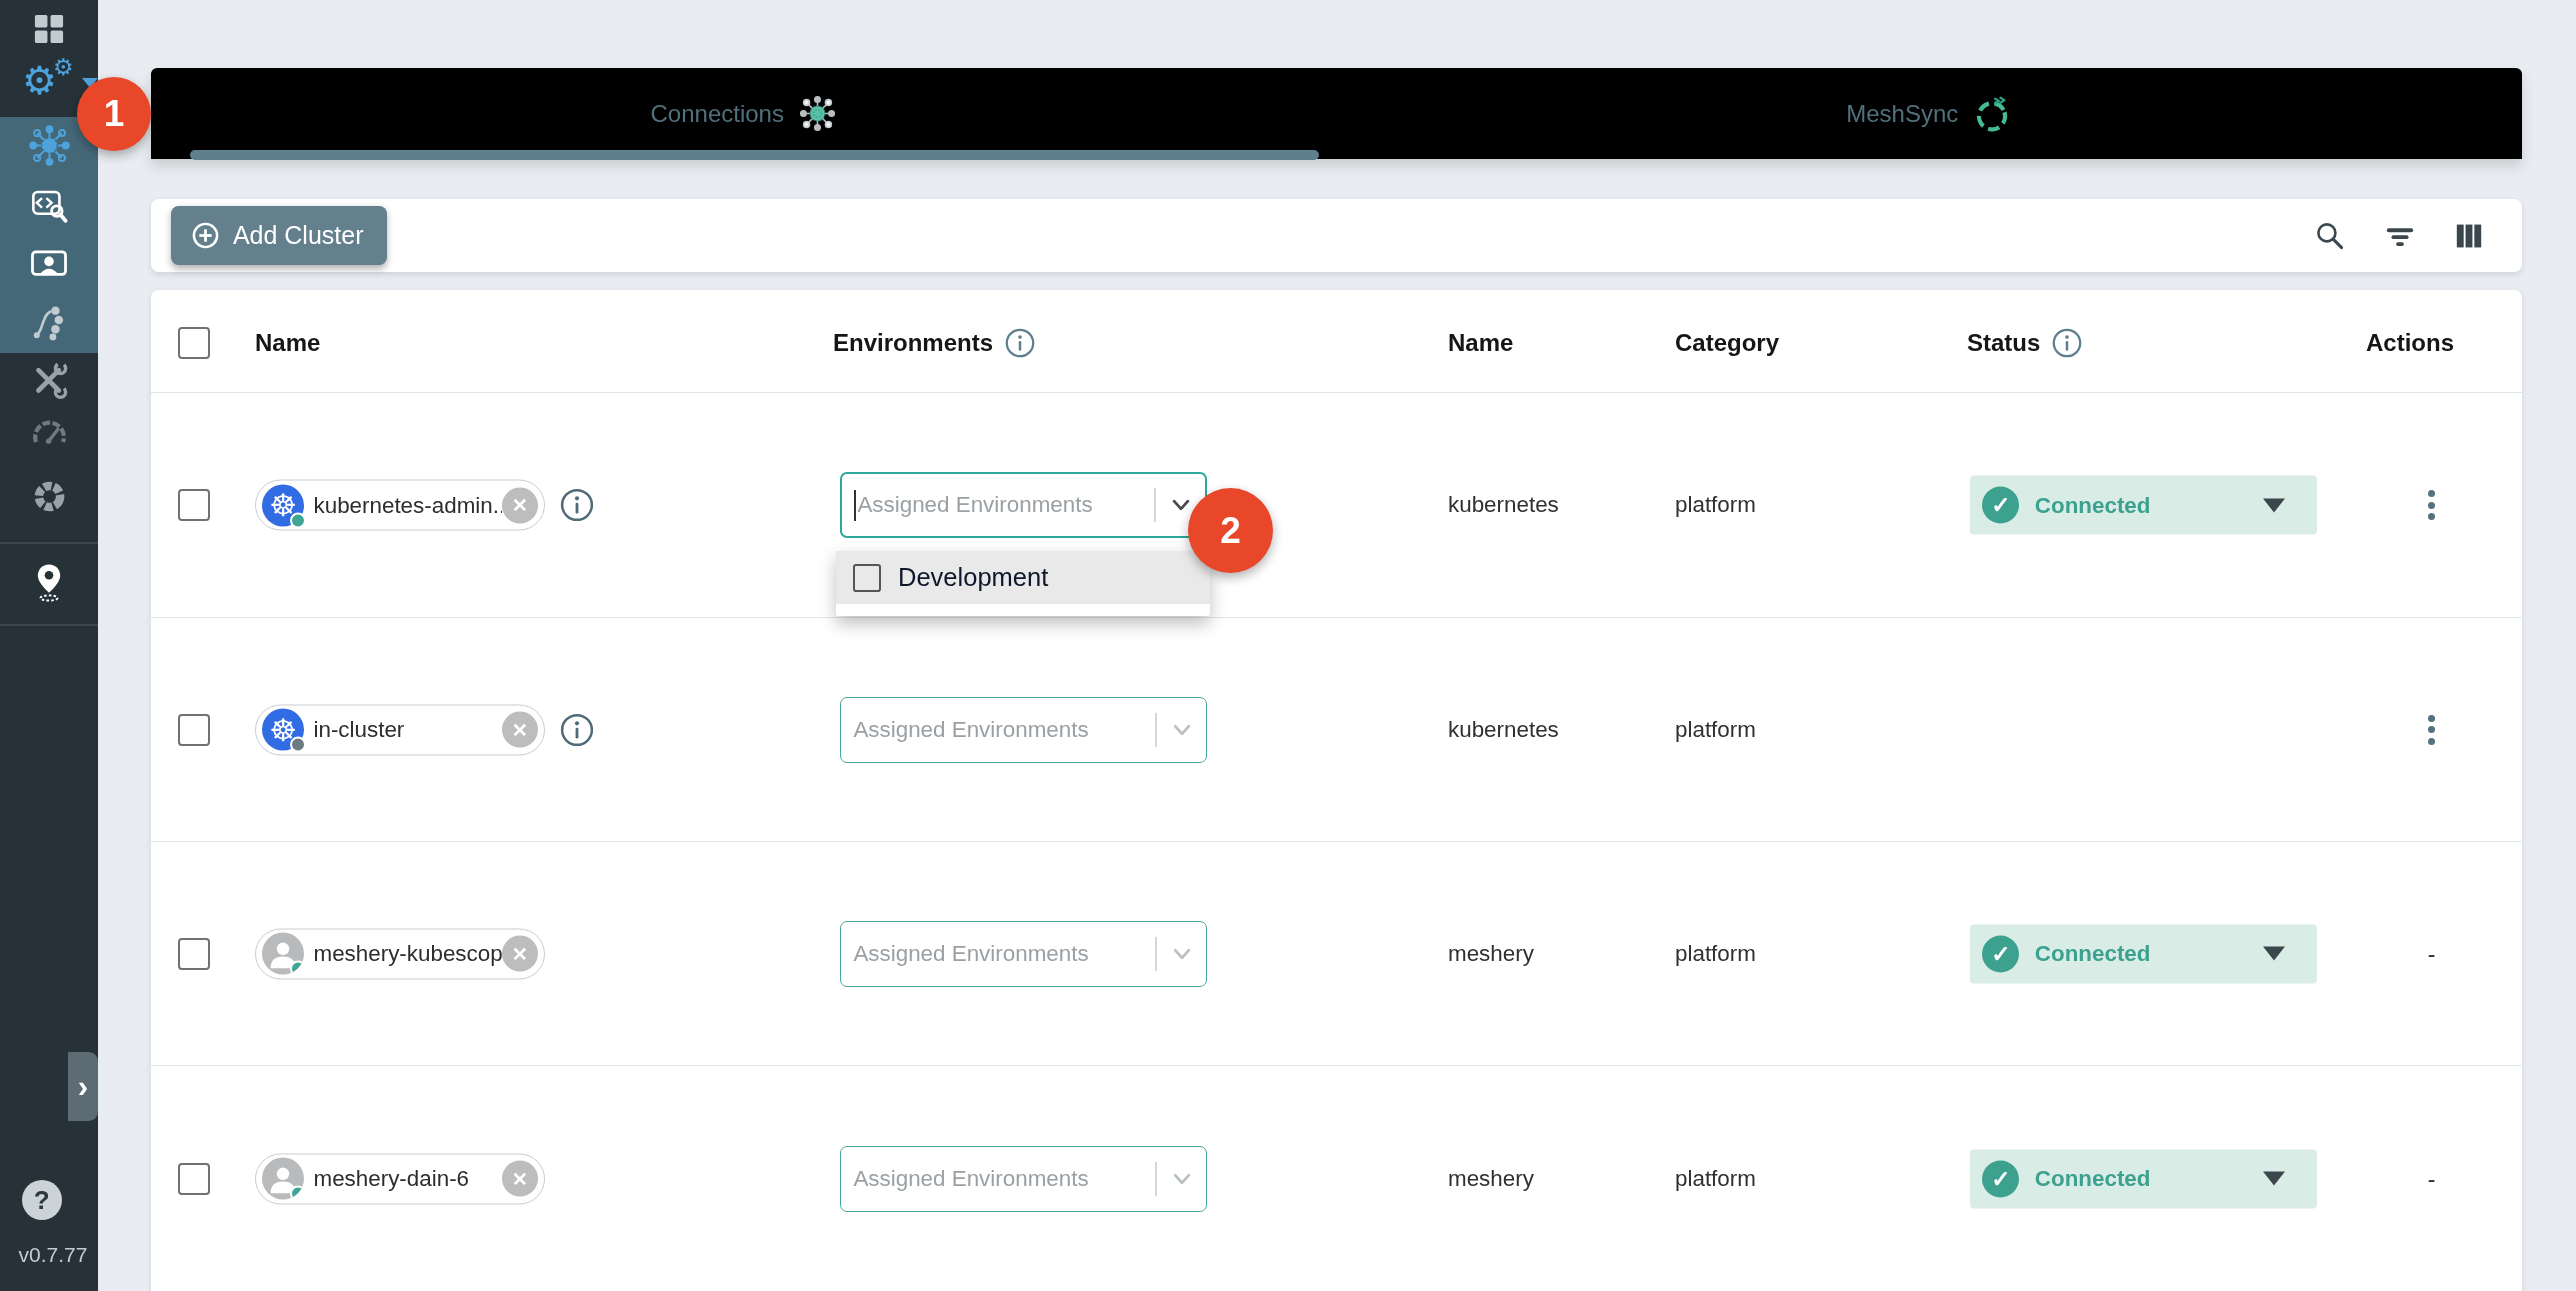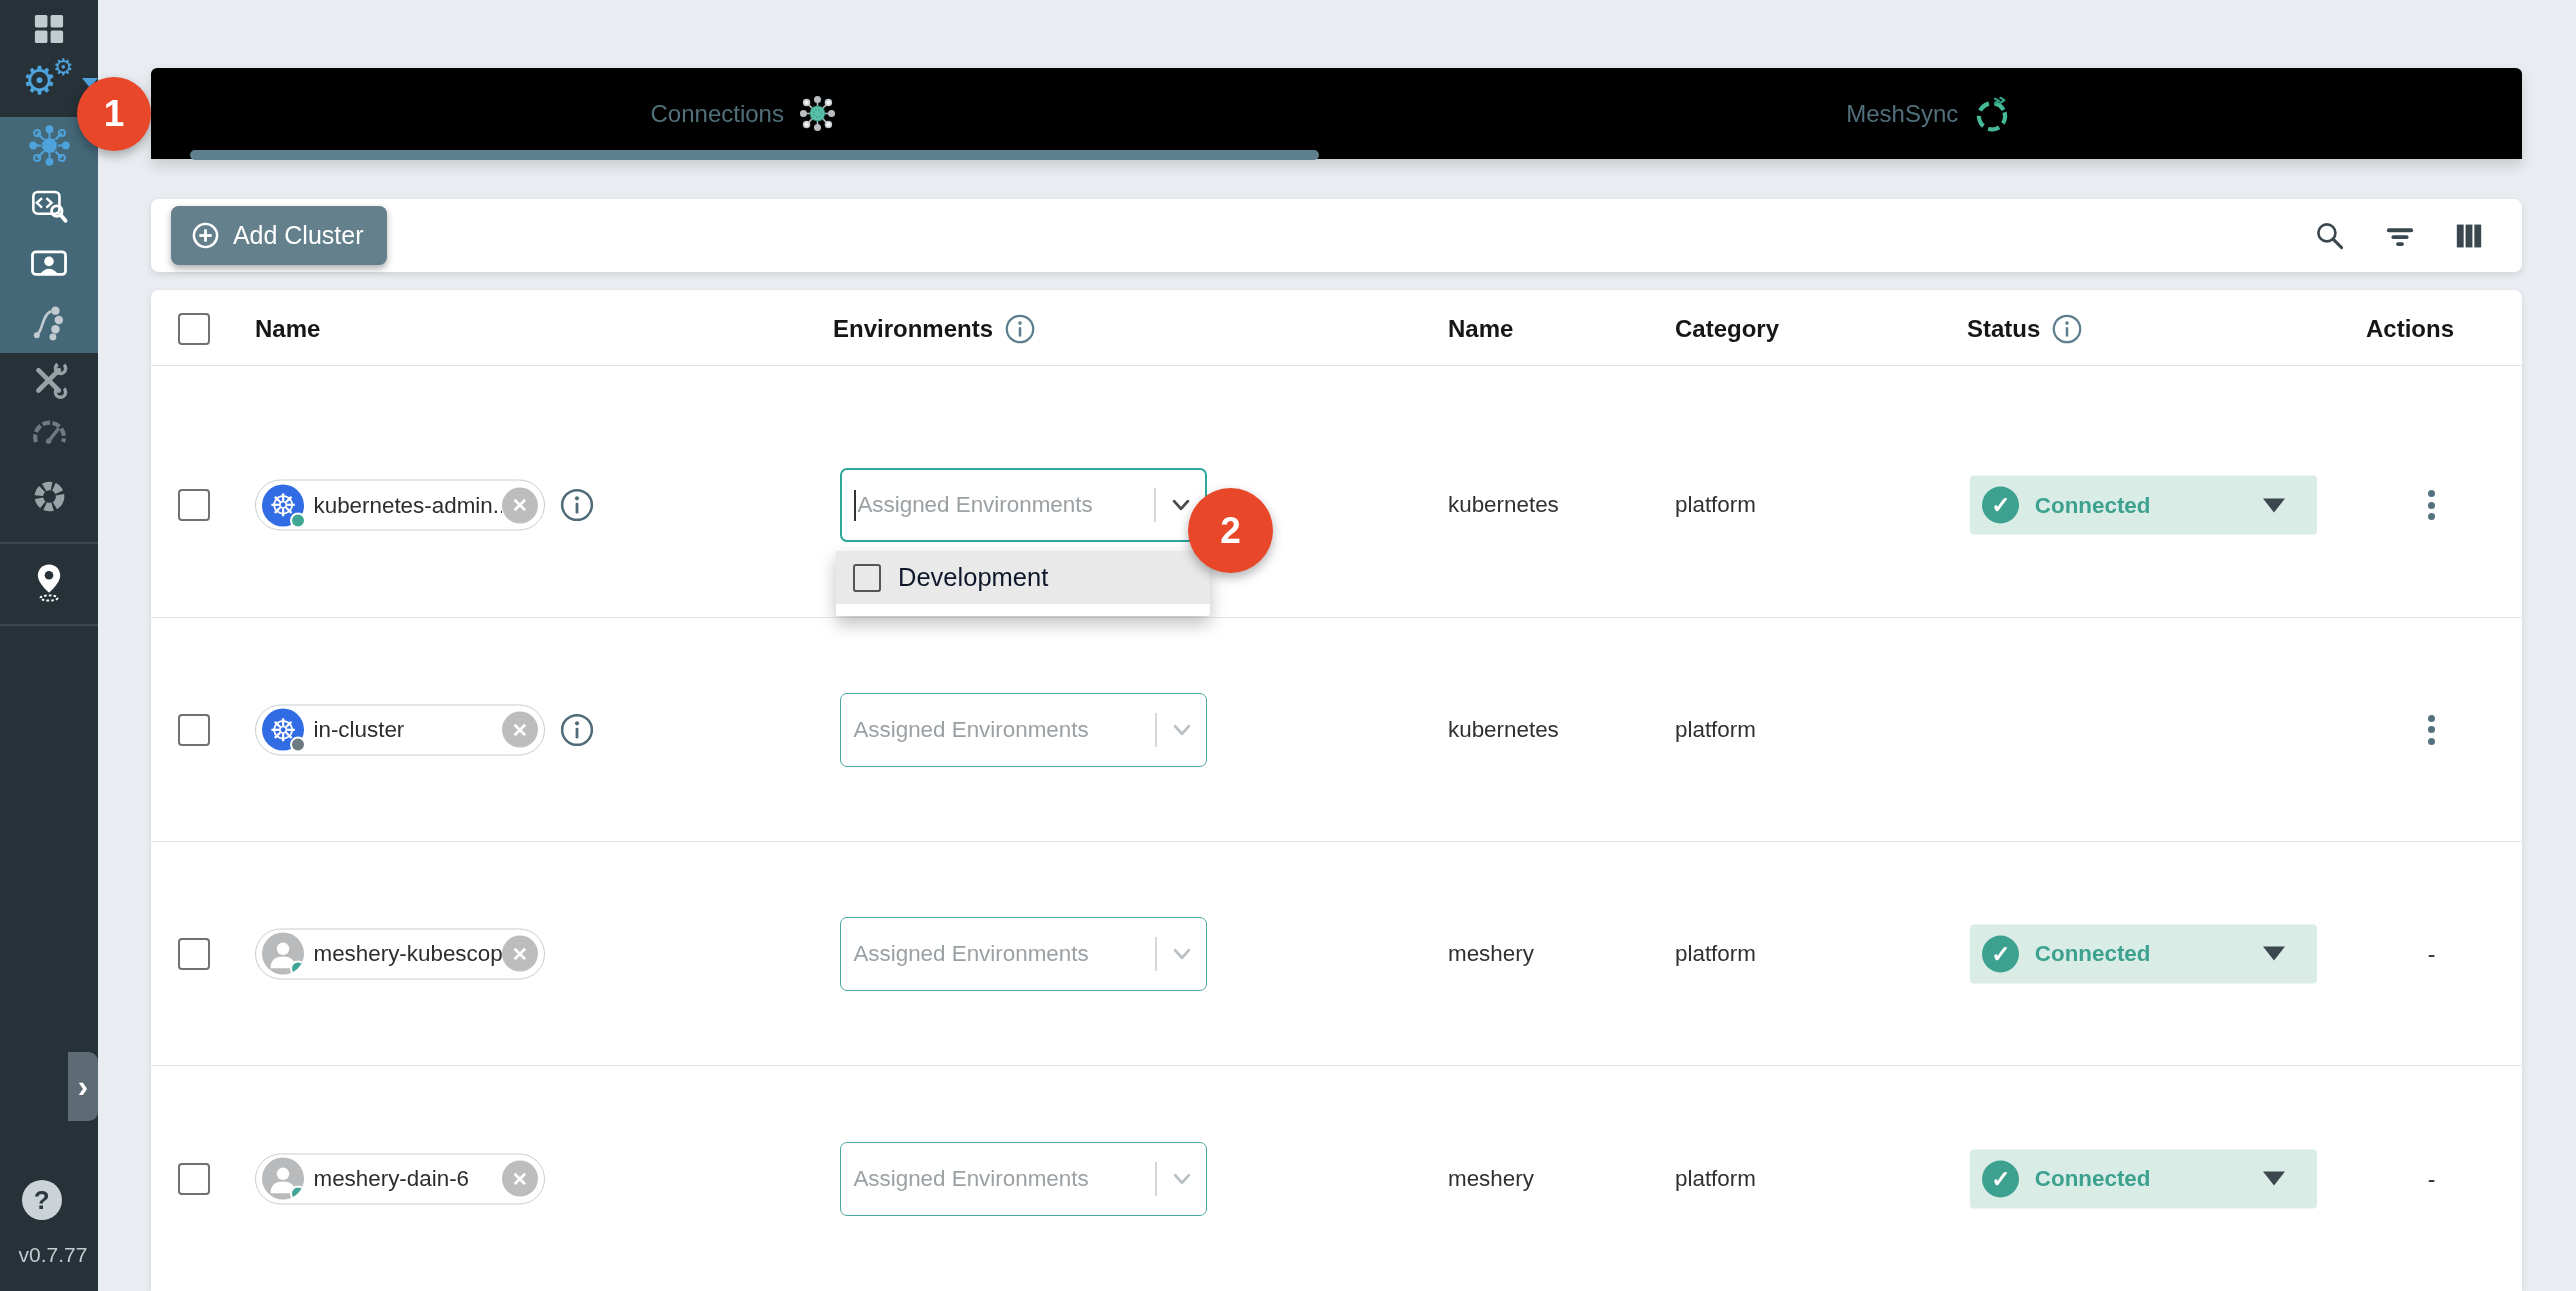--- a/index.html
+++ b/index.html
@@ -31,41 +31,41 @@
   .tab-indicator { position:absolute; left:39px; top:82px; width:1129px; height:10px; background:#5d7f8e; border-radius:5.4px; }
 
   
   .toolbar { position:absolute; left:151px; top:199px; width:2371px; height:73px; background:#fff; border-radius:7.7px; box-shadow:0 2.3px 6.2px rgba(0,0,0,0.10); }
   .btn-add { position:absolute; left:20px; top:7px; height:59px; padding:0 23px 0 18.5px; background:#64808d; border:none; border-radius:7.7px; color:#fff; font-size:25px; font-family:inherit; display:flex; align-items:center; gap:12.4px; box-shadow:0 3.1px 7px rgba(0,0,0,0.30); cursor:pointer; }
   .tool-icons { position:absolute; right:37px; top:0; height:73px; display:flex; align-items:center; gap:36px; }
   .tool-icons > span { display:flex; cursor:pointer; }
 
   
   .tableCard { position:absolute; left:151px; top:290px; width:2371px; height:1002px; background:#fff; border-radius:7.7px 7.7px 0 0; box-shadow:0 2.3px 6.2px rgba(0,0,0,0.10); }
-  .thead { position:relative; height:76px; border-bottom:1.5px solid #dfe3e5;padding-left:24px; }
+  .thead { position:relative; height:103px; border-bottom:1.5px solid #dfe3e5;padding-left:24px; }
   .th { position:absolute; top:52%; transform:translateY(-50%); font-size:24px; font-weight:bold; color:#161616; display:flex; align-items:center; gap:10.8px; }
   .row { position:absolute; left:0; width:2371px; border-bottom:1.5px solid #e4e7e9; }
   .rc { position:absolute; top:50%; transform:translateY(-50%); }
 
   .cbx { width:32px; height:32px; border:2.3px solid #717171; border-radius:3.9px; background:#fff; cursor:pointer; }
   .cbx.small { width:28px; height:28px; border-color:#555; border-radius:3.1px; background:transparent; }
 
   .chip { left:104px; width:290px; height:51px; border:1.5px solid #c9cdcf; border-radius:25.5px; background:#fff; display:flex; align-items:center; padding:0 6.2px; cursor:pointer; }
   .logo { position:relative; width:42px; height:42px; border-radius:50%; flex:0 0 auto; }
   .logo.k8s { background:#326CE5; color:#fff; font-size:31px; display:flex; align-items:center; justify-content:center; }
   .logo.avatar { background:#b9babc; overflow:hidden; }
   .dot { position:absolute; right:-2.3px; bottom:-2.3px; width:16px; height:16px; border-radius:50%; border:2.3px solid #fff; }
   .dot.green { background:#3fa695; }
   .dot.gray  { background:#6c7a81; }
   .chip-label { flex:1; font-size:22.4px; color:#2d2d2d; padding:0 9.3px; white-space:nowrap; overflow:hidden; }
   .chip-x { width:36px; height:36px; border-radius:50%; background:#bdbdbd; color:#fff; font-size:19.3px; font-weight:bold; display:flex; align-items:center; justify-content:center; flex:0 0 auto; cursor:pointer; }
 
   .info { left:408px; display:flex; cursor:pointer; }
 
-  .select { left:689px; width:367px; height:74px; border:1.5px solid #49a89e; border-radius:7px; background:#fff; display:flex; align-items:center; padding:0 10.8px 0 12.4px; cursor:pointer; }
+  .select { left:689px; width:367px; height:66px; border:1.5px solid #49a89e; border-radius:7px; background:#fff; display:flex; align-items:center; padding:0 10.8px 0 12.4px; cursor:pointer; }
   .select.focused { border:2.3px solid #2ba79b; }
   .sel-cursor { width:1.5px; height:31px; background:#333; margin-right:1.5px; }
   .ph { flex:1; font-size:22.4px; color:#9aa0a3; white-space:nowrap; overflow:hidden; }
   .vdiv { width:1.5px; height:34px; background:#d4d6d7; margin:0 12.4px 0 6.2px; }
 
   .menu { position:absolute; left:685px; top:158px; width:374px; height:65px; background:#fff; border-radius:2.3px; box-shadow:0 7.7px 17px rgba(0,0,0,0.25); z-index:30; }
   .menu-item { height:53px; background:#e9e9e9; display:flex; align-items:center; gap:17px; padding-left:17px; cursor:pointer; }
   .menu-item span { font-size:25.5px; color:#0f172a; }
 
   .cell { font-size:22.4px; color:#303030; }

